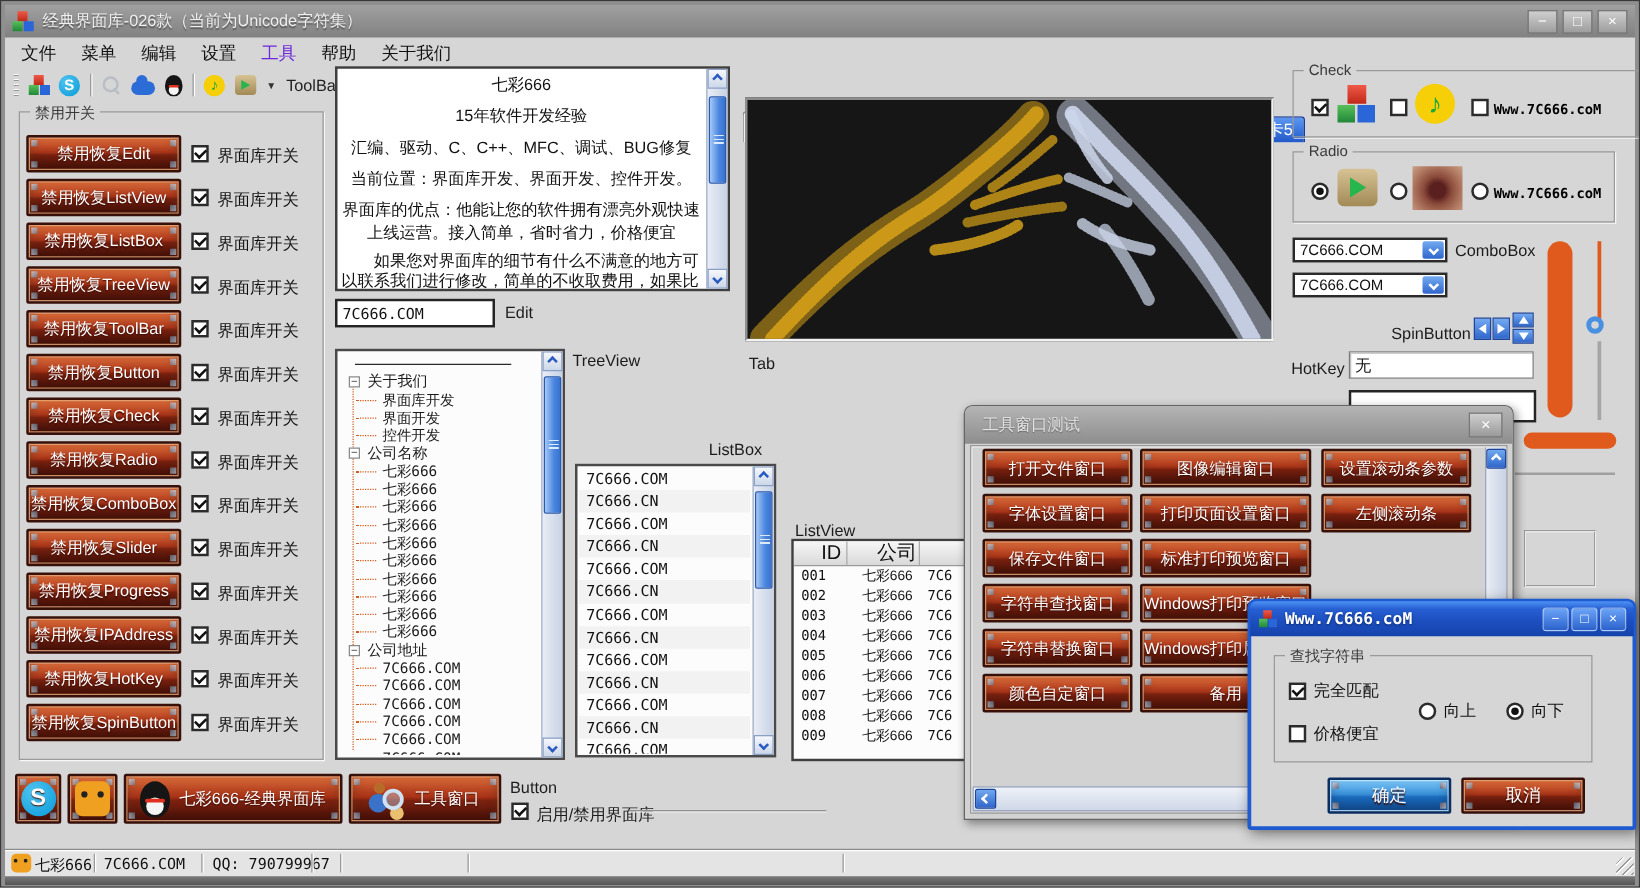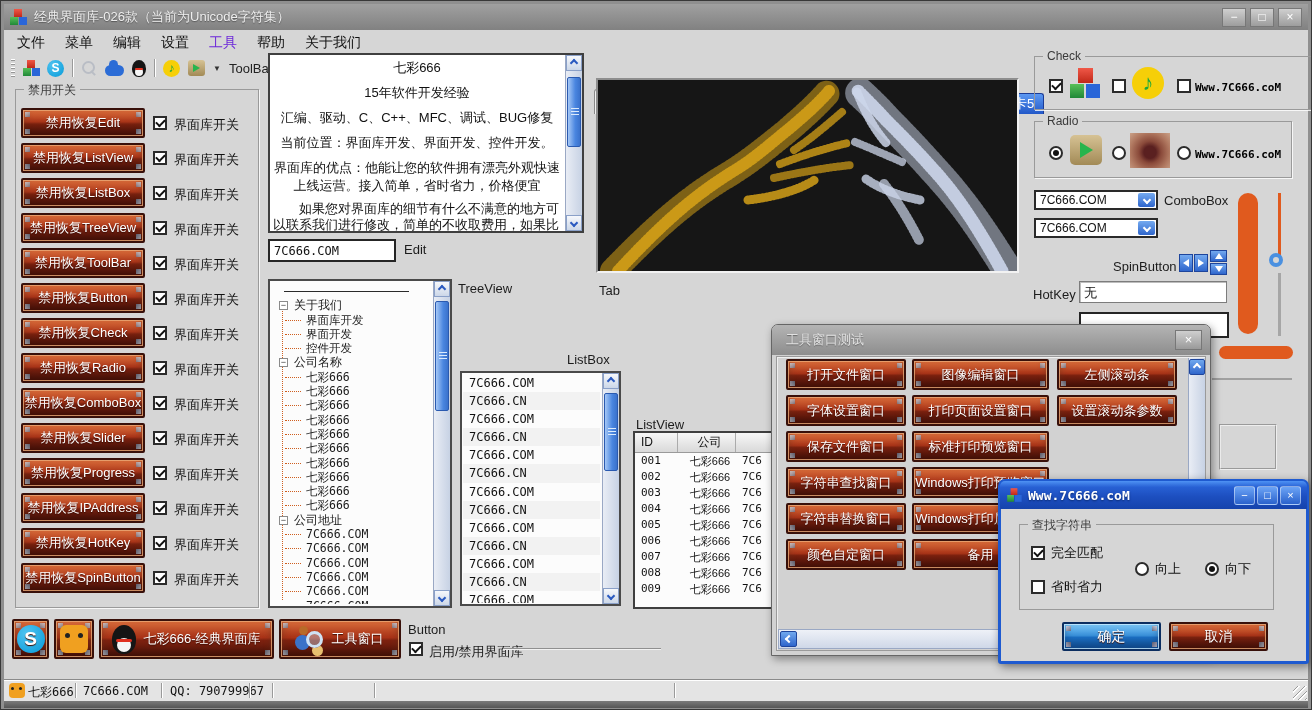--- a/index.html
+++ b/index.html
@@ -145,21 +145,21 @@
   
   .tabsrow{position:absolute;left:593px;top:52px;height:25px;display:flex;align-items:flex-end;gap:3px;margin-top:36px;}
   .tab{height:21px;padding:0 9px;display:flex;align-items:center;gap:5px;font-size:13px;color:#fff;
     background:linear-gradient(#5c98f2,#2258c8);border:1px solid #1c3c96;border-bottom:none;border-radius:3px 3px 0 0;}
   .tab.active{height:25px;background:#f2f2f2;color:#111;border-color:#888;}
   .tabimg{position:absolute;left:595px;top:77px;width:423px;height:195px;background:#161616;
     border:2px solid;border-color:#8e8e8e #f2f2f2 #f2f2f2 #8e8e8e;}
   
   .lview{position:absolute;left:632px;top:430px;width:158px;height:178px;background:#fcfcfc;border:2px solid #3f3f3f;overflow:hidden;}
   .lvhead{display:flex;height:20px;background:linear-gradient(#f7f7f7,#d9d9d9);border-bottom:1px solid #9a9a9a;}
-  .lvhead span{font-size:12px;line-height:19px;border-right:1px solid #ababab;padding-left:6px;color:#111;}
+  .lvhead span{font-size:16px;line-height:19px;border-right:1px solid #ababab;padding-left:22px;color:#111;}
   .lvrow{display:flex;height:16px;font-size:12px;line-height:16px;color:#111;}
   .lvrow span{padding-left:6px;font-family:"DejaVu Sans Mono",monospace;font-size:11px;white-space:nowrap;overflow:hidden;}
   .c1{width:43px;flex:none;} .c2{width:58px;flex:none;text-align:center;} .c3{flex:1;}
   .lvrow .c2{font-family:"Liberation Sans",sans-serif;}
   
   .combo{position:absolute;width:124px;height:20px;background:#fff;border:2px solid #2a2a2a;
     font-size:12px;font-family:"DejaVu Sans Mono",monospace;line-height:16px;padding-left:4px;color:#111;}
   .combo .cbtn{position:absolute;right:1px;top:1px;width:17px;height:14px;border-radius:2px;
     background:linear-gradient(#74aaf0,#2f66cc);display:flex;align-items:center;justify-content:center;}
   .vprog{position:absolute;left:1237px;top:192px;width:20px;height:141px;border-radius:10px;background:#e05a1e;}
@@ -749,24 +749,24 @@
         <div class="tw-row">
           <div class="rbtn">Windows打印属性窗口</div>
         </div>
         <div class="tw-row">
           <div class="rbtn">备用</div>
         </div>
       </div>
     <div class="tw-col" style="left:285px;width:120px;">
 
     <div class="tw-row">
+          <div class="rbtn">设置滚动条参数</div>
+        </div>
+        <div class="tw-row">
           <div class="rbtn">左侧滚动条</div>
-        </div>
-        <div class="tw-row">
-          <div class="rbtn">设置滚动条参数</div>
         </div>
       </div>
     <div class="vscroll" style="right:5px;top:33px;height:278px;">
       <span class="sbb blue" style="top:1px;left:0px;">
           <i class="chev up white"></i>
         </span>
     </div>
     <div style="position:absolute;left:6px;bottom:6px;width:406px;height:20px;background:linear-gradient(#eef1f7,#cfd8e8);border:1px solid #9aa8c4;">
       <span class="sbb blue" style="left:1px;top:1px;width:17px;height:16px;position:absolute;">
           <i class="chev left white"></i>
@@ -786,21 +786,21 @@
     </div>
     <div class="fd-group">
       <span class="glabel">查找字符串</span>
     </div>
     <div class="fd-item" style="left:30px;top:62px;">
       <span class="cb on"></span>
       <span>完全匹配</span>
     </div>
     <div class="fd-item" style="left:30px;top:96px;">
       <span class="cb"></span>
-      <span>省时省力</span>
+      <span>价格便宜</span>
     </div>
     <div class="fd-item" style="left:134px;top:78px;">
       <span class="rd"></span>
       <span>向上</span>
     </div>
     <div class="fd-item" style="left:204px;top:78px;">
       <span class="rd on"></span>
       <span>向下</span>
     </div>
     <div class="rbtn bbtn fd-okcancel" style="left:61px;top:140px;">确定</div>

